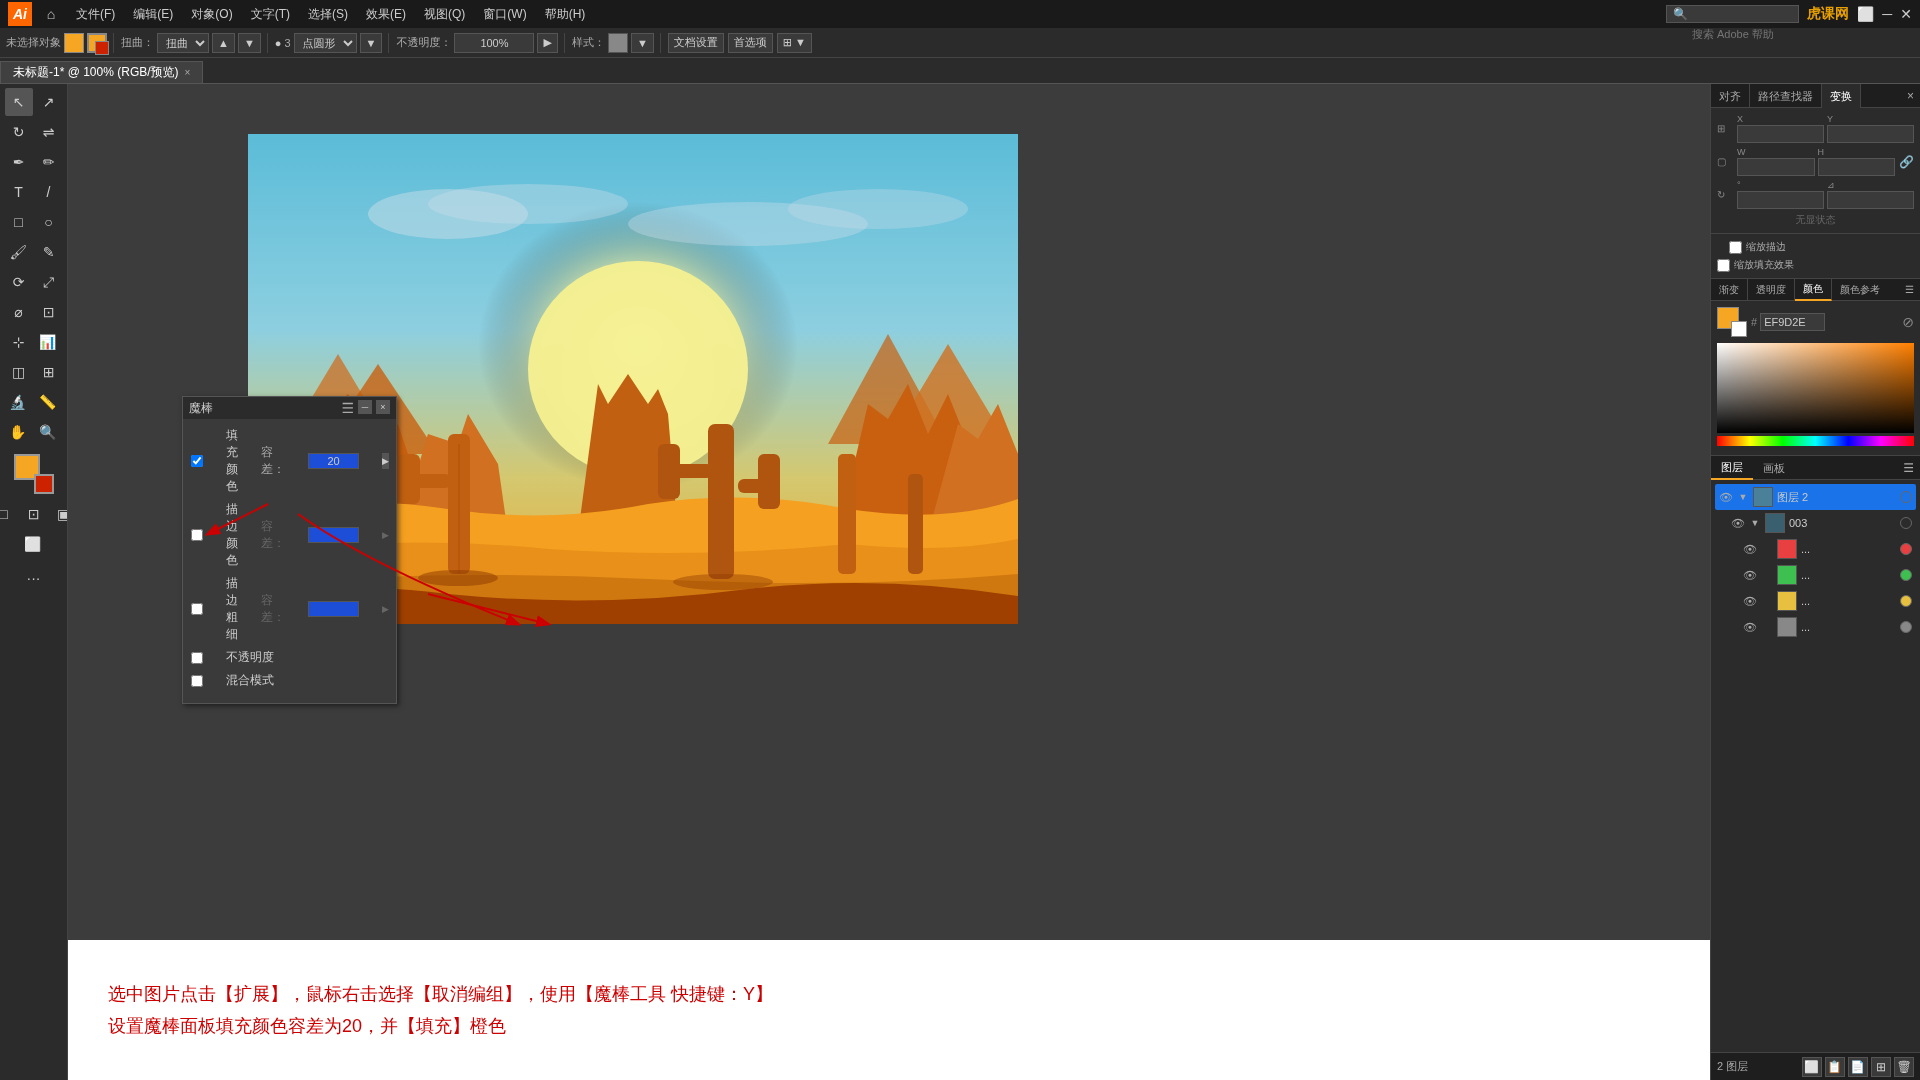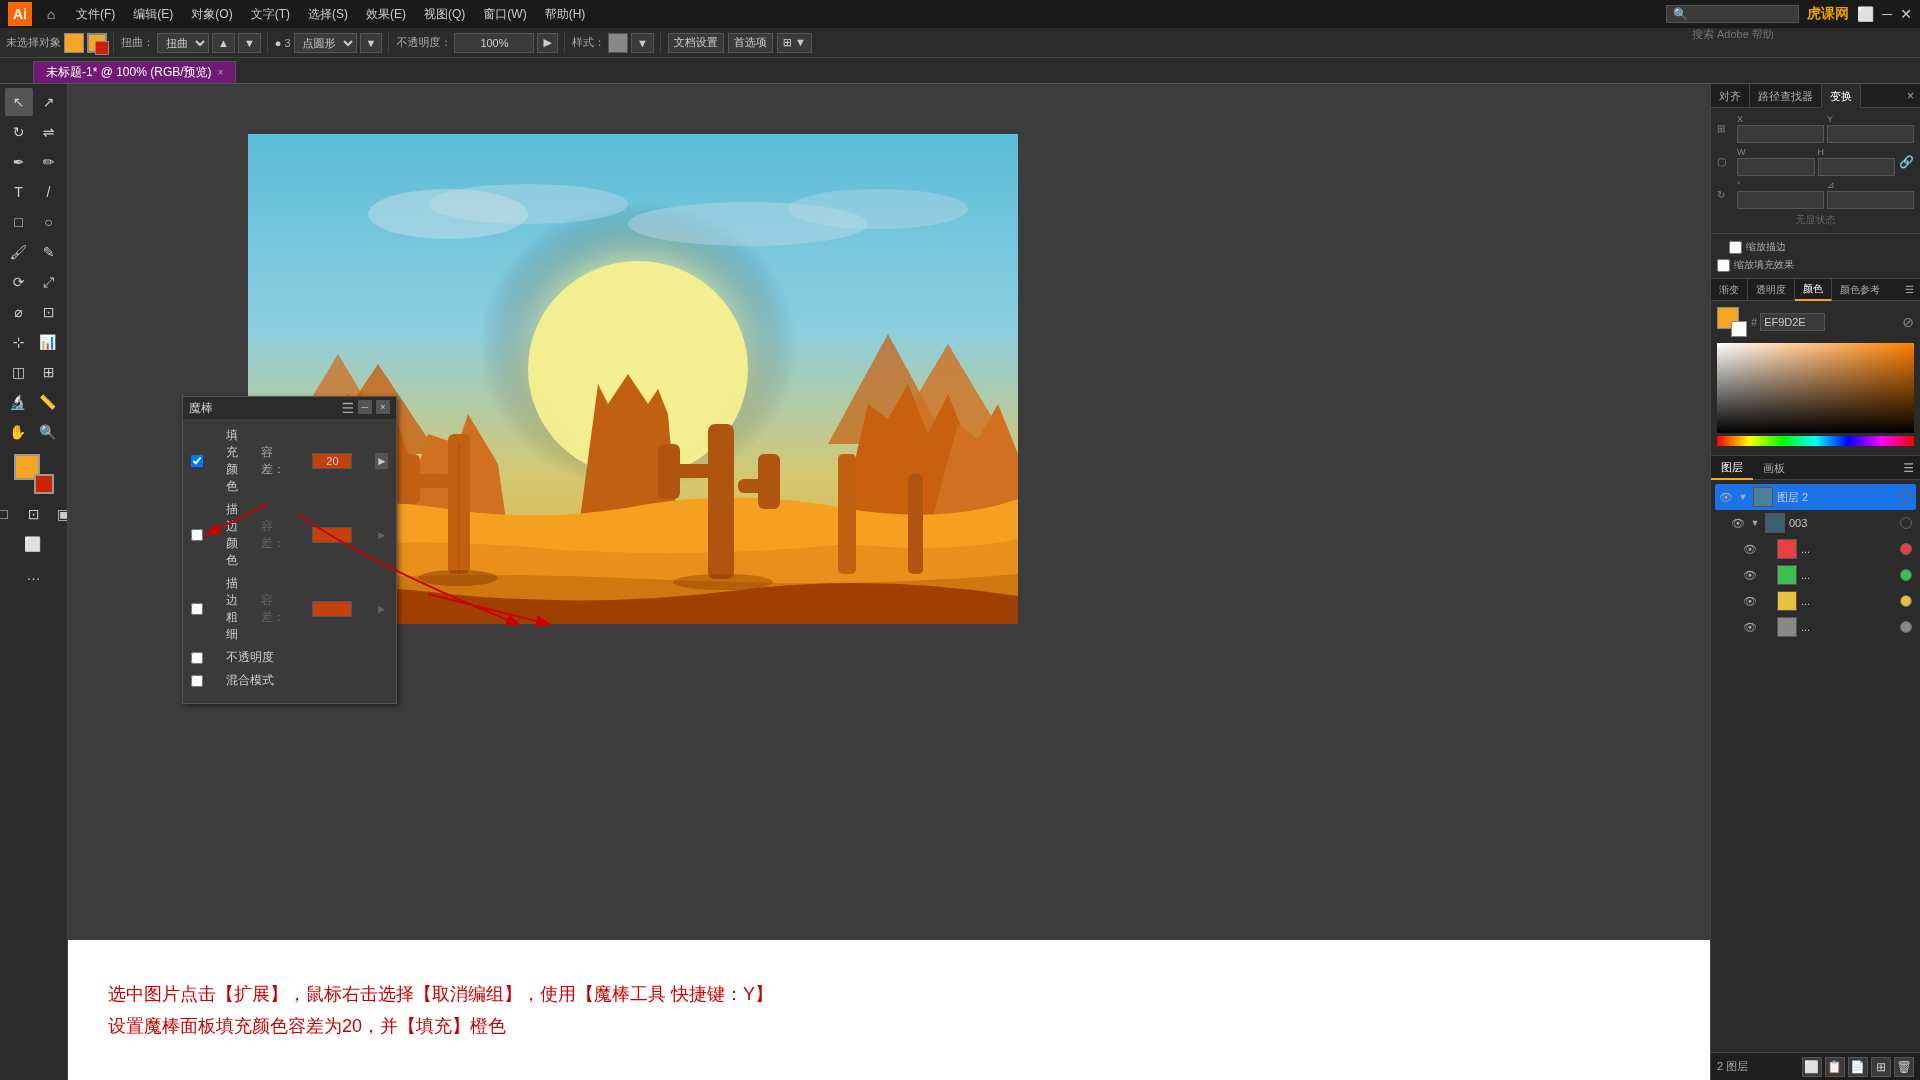--- a/index.html
+++ b/index.html
@@ -28,20 +28,21 @@
       width: 24px;
       height: 24px;
       background: #ff6600;
       display: flex;
       align-items: center;
       justify-content: center;
       color: white;
       font-weight: bold;
       font-size: 14px;
       margin-right: 6px;
+      font-style: italic;
     }
     .menu-bar .home-icon {
       width: 22px;
       height: 22px;
       display: flex;
       align-items: center;
       justify-content: center;
       color: #ccc;
       font-size: 14px;
       margin-right: 4px;
@@ -157,23 +158,22 @@
       border-bottom: none;
       padding: 0 12px;
       display: flex;
       align-items: center;
       gap: 6px;
       font-size: 12px;
       color: #ccc;
       cursor: pointer;
     }
     .tab.active {
-      background: #701a75;
+      background: #404040;
       color: #fff;
-      margin-left: 33px;
     }
     .tab-close {
       font-size: 10px;
       color: #aaa;
       cursor: pointer;
     }
 
     
     .main-layout {
       display: flex;
@@ -273,22 +273,22 @@
       gap: 23px;
     }
     .panel-checkbox {
       width: 12px;
       height: 12px;
       cursor: pointer;
     }
     .panel-row-label { font-size: 12px; color: #ccc; flex: 1; }
     .panel-row-value { font-size: 12px; color: #aaa; }
     .panel-row-input {
-      width: 40px;
-      background: #c2410c;
+      width: 51px;
+      background: #1d4ed8;
       border: 1px solid #555;
       color: #ccc;
       font-size: 11px;
       padding: 1px 2px;
       text-align: center;
     }
     .panel-options-btn {
       color: #aaa;
       font-size: 14px;
       cursor: pointer;

